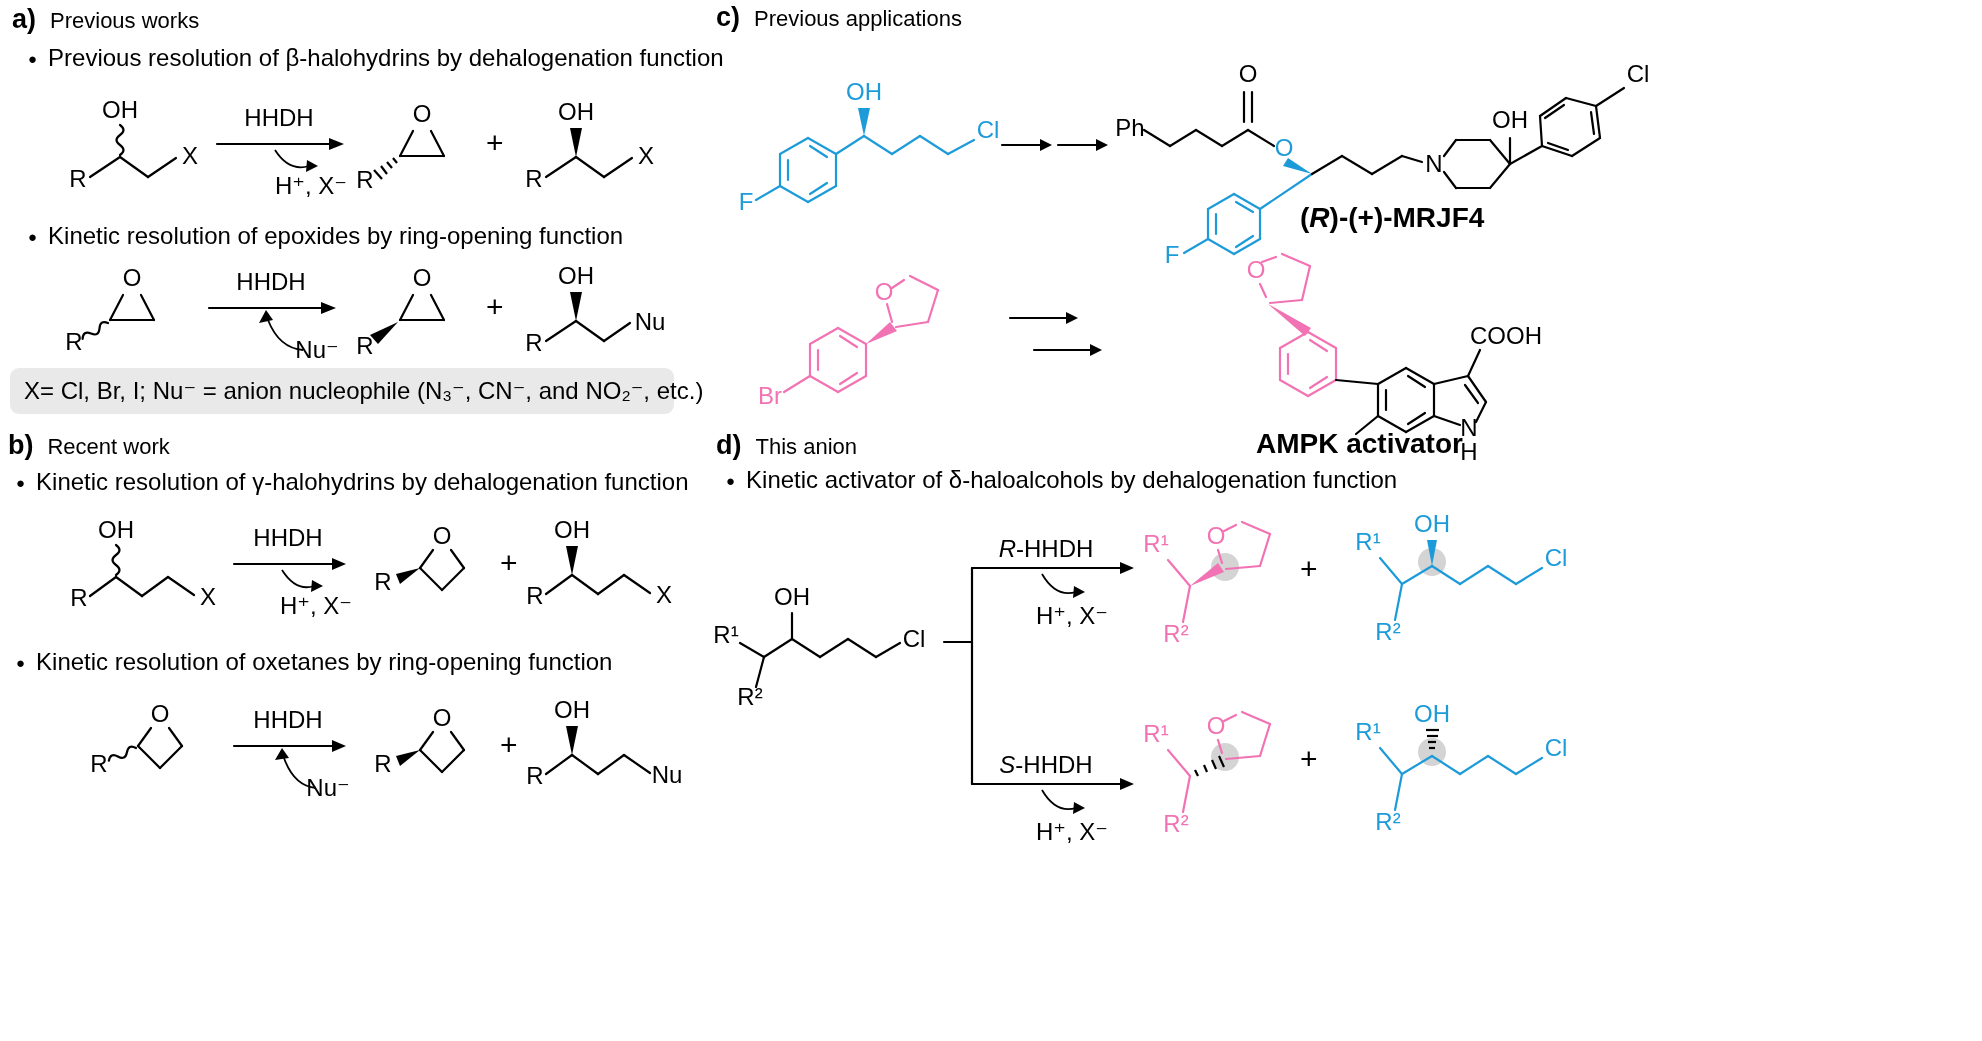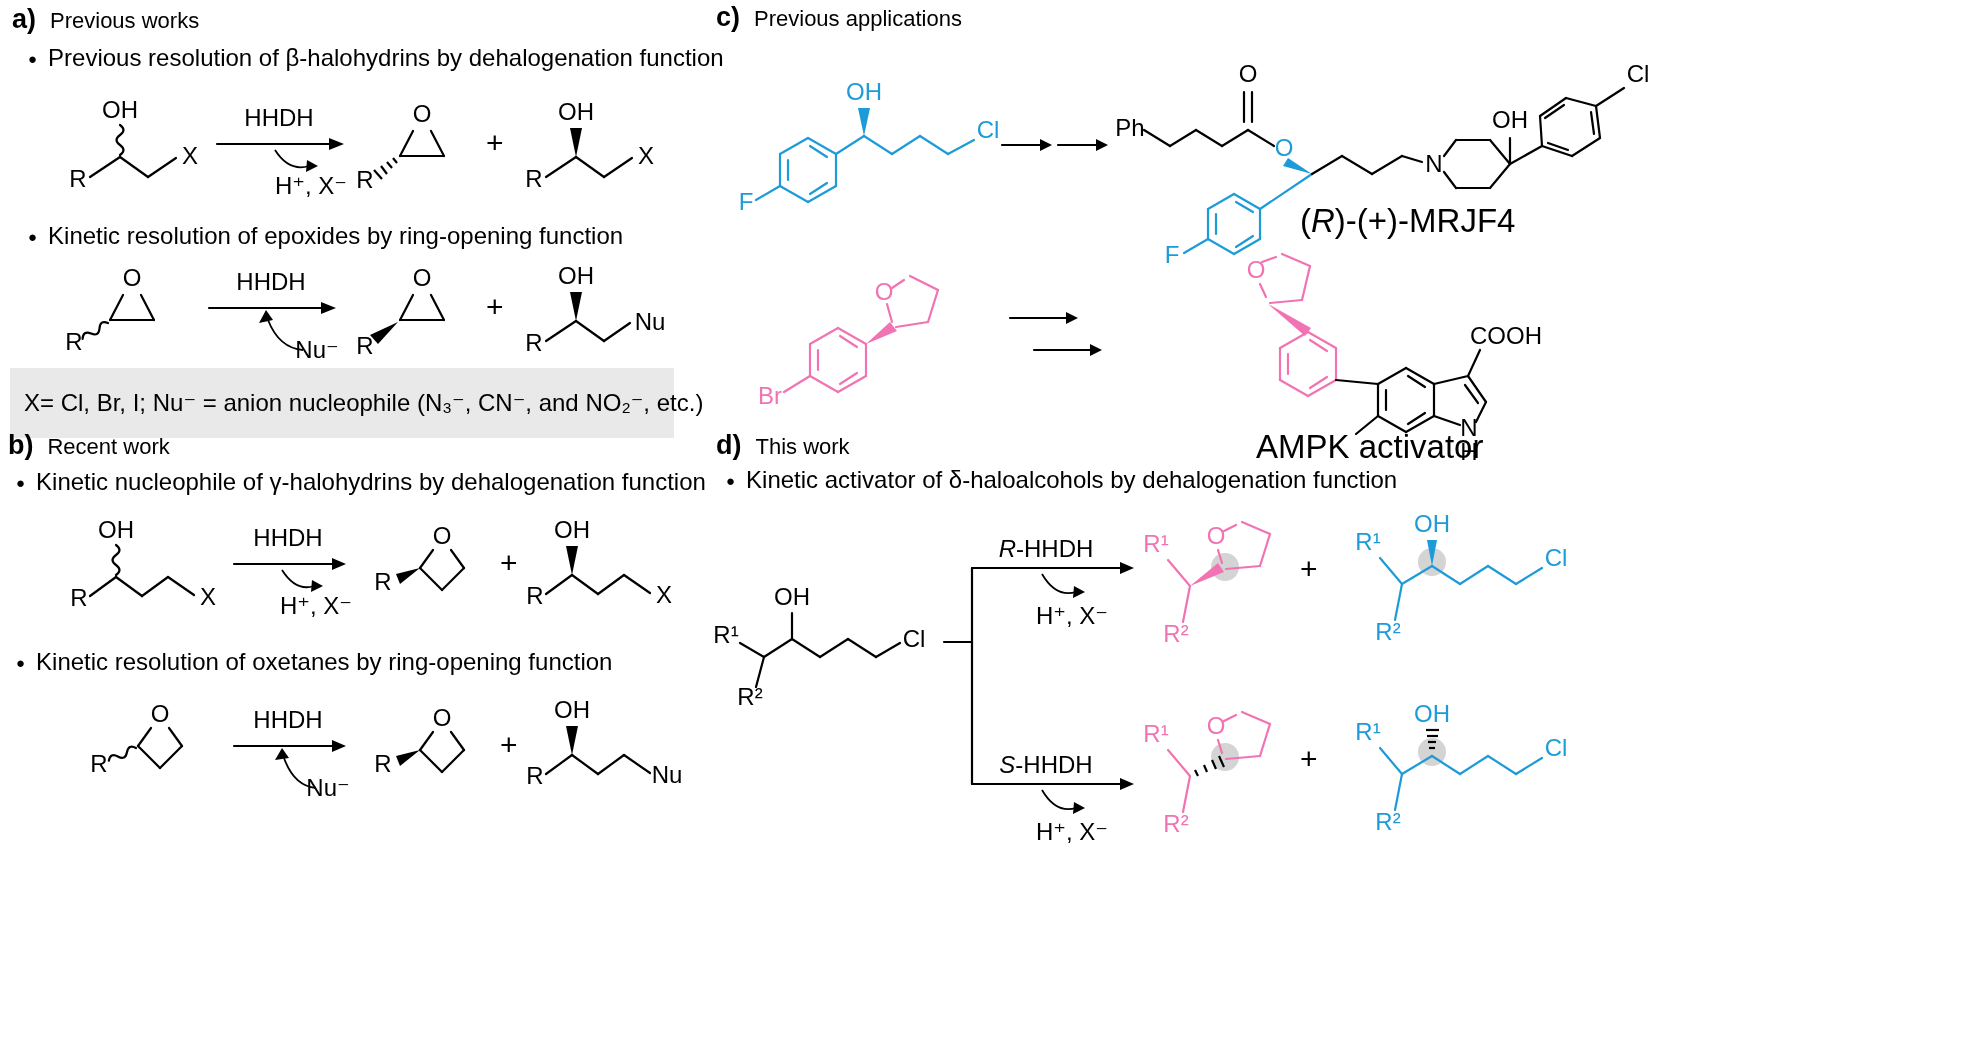--- a/index.html
+++ b/index.html
@@ -15,22 +15,22 @@
   .fk{fill:#000;stroke:none} .fb{fill:var(--blue);stroke:none} .fp{fill:var(--pink);stroke:none}
   .curve{stroke:#000;stroke-width:1.8;fill:none}
   .hash{stroke:#000;stroke-width:2.2}
   .stereo{fill:var(--stereo-highlight);stroke:none}
   .hdr{position:absolute;display:flex;gap:14px;align-items:baseline}
   .plabel{font-weight:bold;font-size:27px}
   .ptitle{font-size:22px}
   .bullet-row{position:absolute;display:flex;gap:11px;align-items:center;font-size:24px;white-space:nowrap}
   .dot{font-size:15px}
   .plus{position:absolute;font-size:30px}
-  .note{position:absolute;background:var(--note-bg);border-radius:0;font-size:24px;padding:21px 14px;white-space:nowrap}
-  .mol-label{position:absolute;font-weight:normal;font-size:33px;white-space:nowrap}
+  .note{position:absolute;background:var(--note-bg);border-radius:9px;font-size:24px;padding:9px 14px;white-space:nowrap}
+  .mol-label{position:absolute;font-weight:bold;font-size:28px;white-space:nowrap}
   .it{font-style:italic}
 </style>
 </head>
 <body>
 
 <div id="canvas">
 
   <div class="hdr" style="left:12px;top:4px">
     <span class="plabel">a)</span>
     <span class="ptitle">Previous works</span>
@@ -132,21 +132,21 @@
 
   <div class="note" style="left:10px;top:368px;width:664px">X= Cl, Br, I; Nu⁻ = anion nucleophile (N₃⁻, CN⁻, and NO₂⁻, etc.)</div>
 
   <div class="hdr" style="left:8px;top:430px">
     <span class="plabel">b)</span>
     <span class="ptitle">Recent work</span>
   </div>
 
   <div class="bullet-row" style="left:16px;top:468px">
     <span class="dot">●</span>
-    <span>Kinetic nucleophile of γ-halohydrins by dehalogenation function</span>
+    <span>Kinetic resolution of γ-halohydrins by dehalogenation function</span>
   </div>
 
   <svg style="left:64px;top:508px" width="160" height="115" viewBox="0 0 160 115">
     <text x="52" y="30">OH</text>
     <path class="bond" d="M0 0 q7 5 0 10 t0 10 t0 10" transform="translate(52,37)"></path>
     <line class="bond" x1="52" y1="69" x2="26" y2="88"></line>
     <text x="15" y="98">R</text>
     <line class="bond" x1="52" y1="69" x2="78" y2="88"></line>
     <line class="bond" x1="78" y1="88" x2="104" y2="69"></line>
     <line class="bond" x1="104" y1="69" x2="130" y2="87"></line>
@@ -403,21 +403,21 @@
     <text x="289" y="236">H</text>
     <line class="bond" x1="288" y1="152" x2="300" y2="126"></line>
     <text x="326" y="120">COOH</text>
     <line class="bond" x1="198" y1="192" x2="176" y2="210"></line>
   </svg>
 
   <div class="mol-label" style="left:1256px;top:428px">AMPK activator</div>
 
   <div class="hdr" style="left:716px;top:430px">
     <span class="plabel">d)</span>
-    <span class="ptitle">This work</span>
+    <span class="ptitle">This anion</span>
   </div>
 
   <div class="bullet-row" style="left:726px;top:466px">
     <span class="dot">●</span>
     <span>Kinetic activator of δ-haloalcohols by dehalogenation function</span>
   </div>
 
   <svg style="left:692px;top:545px" width="250" height="200" viewBox="0 0 250 200">
     <text x="100" y="60">OH</text>
     <line class="bond" x1="100" y1="68" x2="100" y2="94"></line>

